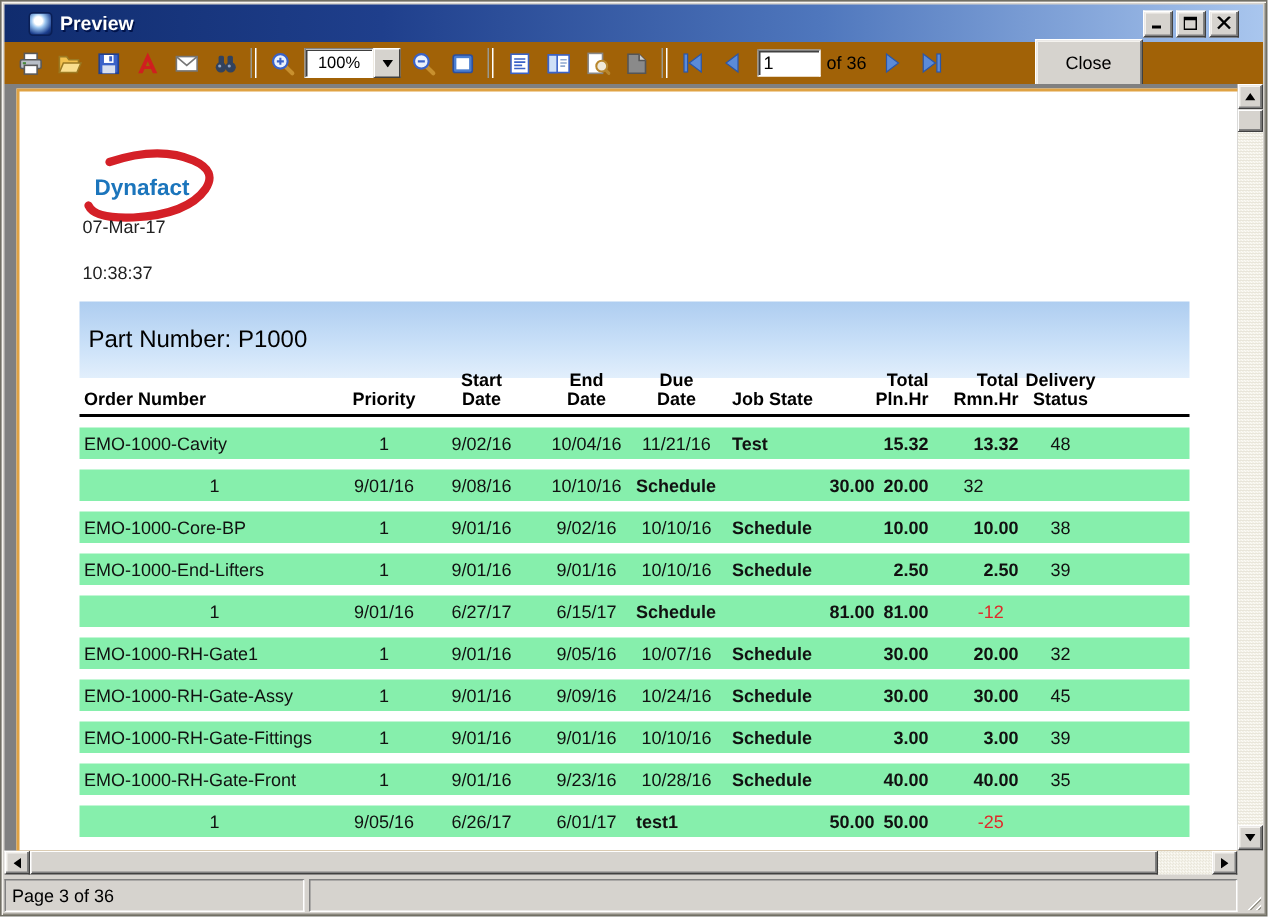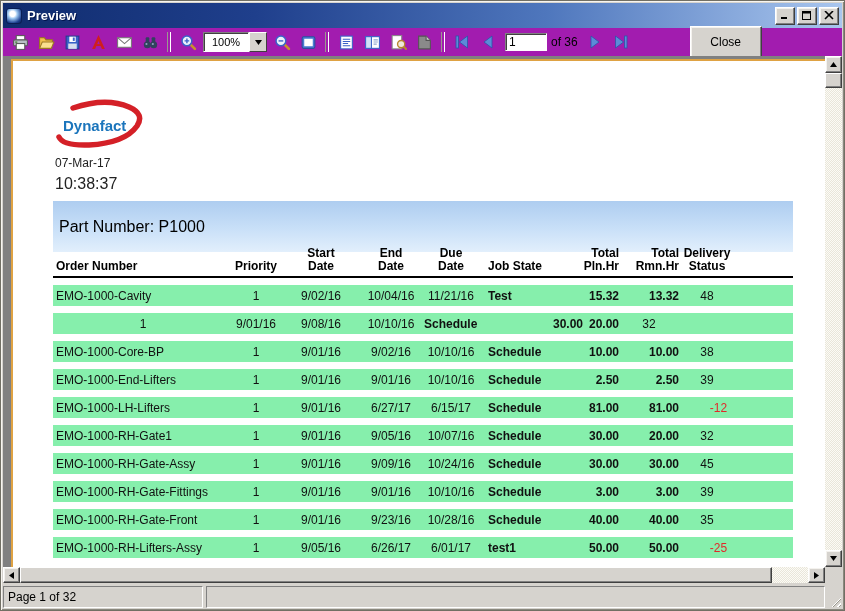--- a/index.html
+++ b/index.html
@@ -1,31 +1,31 @@
 <!DOCTYPE html>
 <html><head>
 <meta charset="utf-8">
 <style>
   html,body{margin:0;padding:0;background:#c0c0c0;font-family:"Liberation Sans",sans-serif;}
   .window{width:845px;height:611px;box-sizing:border-box;border:1px solid #716f64;padding:2px;
     background:#d6d3ce;display:flex;flex-direction:column;position:relative;
     box-shadow:inset 1px 1px 0 #f7f5f0, inset -1px -1px 0 #8a887e;}
   
-  .titlebar{height:25px;flex:0 0 25px;display:flex;align-items:center;padding:0 3px;
+  .titlebar{height:25px;flex:0 0 25px;display:flex;align-items:center;padding:0 16px;
     background:linear-gradient(90deg,#102c6e 0%,#1f3f8c 30%,#4f77bd 65%,#a9c6ee 100%);}
   .title-icon{width:16px;height:16px;border-radius:3px;margin-right:5px;
     background:radial-gradient(circle at 40% 35%,#ffffff 0 22%,#9cc6ef 38%,#1c3f8f 75%,#0a1f55 100%);
     border:1px solid #0a1f55;box-sizing:border-box;}
   .title-text{color:#fff;font-size:13px;font-weight:bold;flex:1;text-shadow:1px 1px 0 #00134a;}
   .winbtn{width:18px;height:16px;margin-left:2px;display:flex;align-items:center;justify-content:center;
     background:#d6d3ce;border:1px solid;border-color:#fff #404040 #404040 #fff;
     box-shadow:inset -1px -1px 0 #808080,inset 1px 1px 0 #f4f2ee;}
   .winbtn svg{display:block;}
   
-  .toolbar{height:28px;flex:0 0 28px;display:flex;align-items:center;padding:0 4px;background:#a21caf;}
+  .toolbar{height:28px;flex:0 0 28px;display:flex;align-items:center;padding:0 4px;background:#a16207;}
   .tbtn{width:24px;height:23px;display:flex;align-items:center;justify-content:center;border:1px solid transparent;}
   .tsep{width:2px;height:20px;border-left:1px solid #9a988e;border-right:1px solid #fff;margin:0 4px;}
   .combo{display:flex;align-items:center;margin:0 2px;}
   .combo-box{width:44px;height:18px;background:#fff;border:1px solid;border-color:#808080 #fff #fff #808080;
     box-shadow:inset 1px 1px 0 #404040;font-size:11px;display:flex;align-items:center;justify-content:center;}
   .combo-arrow{width:16px;height:18px;background:#d6d3ce;border:1px solid;border-color:#fff #404040 #404040 #fff;
     display:flex;align-items:center;justify-content:center;}
   .combo-arrow svg{display:block;}
   .page-input{width:42px;height:18px;box-sizing:border-box;background:#fff;border:1px solid;
     border-color:#808080 #fff #fff #808080;box-shadow:inset 1px 1px 0 #404040;
@@ -34,22 +34,22 @@
   .close-btn{margin-left:56px;width:72px;height:32px;background:#d6d3ce;font-size:12px;
     font-family:"Liberation Sans",sans-serif;border:1px solid;border-color:#fff #404040 #404040 #fff;
     box-shadow:inset -1px -1px 0 #808080,inset 1px 1px 0 #f4f2ee;}
   
   .content-row{flex:1 1 auto;display:flex;min-height:0;border-radius:17px;}
   .viewport{flex:1;background:#808080;position:relative;overflow:hidden;}
   .page{position:absolute;left:8px;top:3px;width:1190px;height:506px;background:#fff;
     border:2px solid #dfa243;}
   .logo{position:absolute;left:38px;top:38px;width:100px;height:52px;}
   .logo-text{position:absolute;left:12px;top:18px;font-size:15px;font-weight:bold;color:#1b75bc;}
-  .rpt-date{position:absolute;left:42px;top:95px;font-size:12px;color:#222;}
-  .rpt-time{position:absolute;left:42px;top:114px;font-size:16px;color:#222;text-align:center;}
+  .rpt-date{position:absolute;left:42px;top:83px;font-size:12px;color:#222;}
+  .rpt-time{position:absolute;left:42px;top:114px;font-size:12px;color:#222;text-align:center;}
   .group-bar{position:absolute;left:40px;top:140px;width:740px;height:51px;
     background:linear-gradient(180deg,#aecdf0 0%,#c9e0f8 55%,#e2effc 100%);
     display:flex;align-items:center;}
   .group-bar span{font-size:16px;color:#000;padding-left:6px;}
   .tablewrap{position:absolute;left:40px;top:181px;width:740px;}
   .thead{display:grid;grid-template-columns:180px 46px 84px 56px 64px 100px 36px 60px 56px;
     align-items:end;border-bottom:2px solid #000;padding-bottom:3px;min-height:31px;}
   .thead .cell{font-weight:bold;font-size:12px;color:#000;white-space:pre-line;line-height:13px;}
   .rows{margin-top:3px;}
   .trow{display:grid;grid-template-columns:180px 46px 84px 56px 64px 100px 36px 60px 56px;
@@ -324,21 +324,20 @@
     <div class="cell c-start">9/01/16</div>
     <div class="cell c-end">9/01/16</div>
     <div class="cell c-due">10/10/16</div>
     <div class="cell c-job">Schedule</div>
     <div class="cell c-pln">2.50</div>
     <div class="cell c-rmn">2.50</div>
     <div class="cell c-del">39</div>
   </div>
 
   <div class="trow">
-    <div class="cell c-order">EMO-1000-LH-Lifters</div>
     <div class="cell c-pri">1</div>
     <div class="cell c-start">9/01/16</div>
     <div class="cell c-end">6/27/17</div>
     <div class="cell c-due">6/15/17</div>
     <div class="cell c-job">Schedule</div>
     <div class="cell c-pln">81.00</div>
     <div class="cell c-rmn">81.00</div>
     <div class="cell c-del neg">-12</div>
   </div>
 
@@ -384,21 +383,20 @@
     <div class="cell c-start">9/01/16</div>
     <div class="cell c-end">9/23/16</div>
     <div class="cell c-due">10/28/16</div>
     <div class="cell c-job">Schedule</div>
     <div class="cell c-pln">40.00</div>
     <div class="cell c-rmn">40.00</div>
     <div class="cell c-del">35</div>
   </div>
 
   <div class="trow">
-    <div class="cell c-order">EMO-1000-RH-Lifters-Assy</div>
     <div class="cell c-pri">1</div>
     <div class="cell c-start">9/05/16</div>
     <div class="cell c-end">6/26/17</div>
     <div class="cell c-due">6/01/17</div>
     <div class="cell c-job">test1</div>
     <div class="cell c-pln">50.00</div>
     <div class="cell c-rmn">50.00</div>
     <div class="cell c-del neg">-25</div>
   </div>
 </div>
@@ -434,18 +432,18 @@
       <div class="sbtn">
         <svg width="5" height="7">
             <path d="M0 0 L5 3.5 L0 7 Z" fill="#000"></path>
           </svg>
       </div>
     </div>
     <div class="corner"></div>
   </div>
 
   <div class="statusbar">
-    <div class="panel panel1">Page 1 of 32</div>
+    <div class="panel panel1">Page 3 of 36</div>
     <div class="panel panel2"></div>
     <div class="grip"></div>
   </div>
 
 </div>
 
 </body></html>

